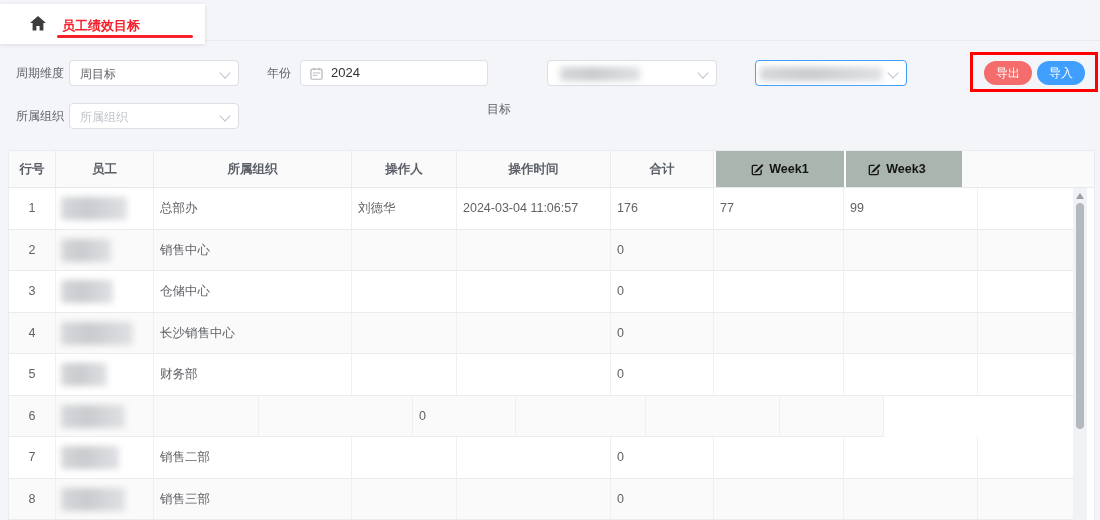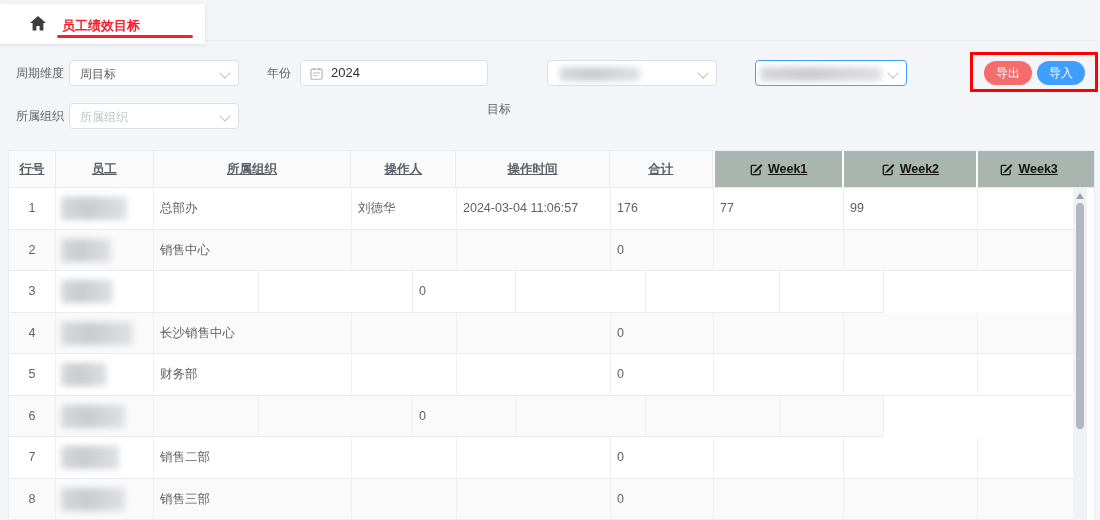--- a/index.html
+++ b/index.html
@@ -40,21 +40,21 @@
   .sel-target .blur-patch{left:12px;width:80px;}
   .sel-emp .blur-patch{left:4px;width:122px;}
   
   .anno-box{position:absolute;left:970px;top:52px;width:128px;height:40px;border:3px solid var(--anno-red);box-sizing:border-box;}
   .btn{position:absolute;top:61px;width:48px;height:24px;border-radius:12px;color:#fff;font-size:12px;text-align:center;line-height:24px;cursor:pointer;}
   .btn-export{left:984px;background:var(--btn-red);}
   .btn-import{left:1037px;background:var(--btn-blue);}
   
   .table-wrap{position:absolute;left:8px;top:150px;width:1087px;height:370px;background:#fff;border:1px solid #e9ecf0;border-bottom:none;box-sizing:border-box;}
   .thead{display:flex;height:37px;background:#fafafa;border-bottom:1px solid #e6e9ee;box-sizing:border-box;}
-  .th{box-sizing:border-box;border-right:1px solid var(--border);display:flex;align-items:center;justify-content:center;font-size:12.5px;font-weight:bold;color:#5a5e66;overflow:hidden;white-space:nowrap;text-decoration:underline;}
+  .th{box-sizing:border-box;border-right:1px solid var(--border);display:flex;align-items:center;justify-content:center;font-size:12.5px;font-weight:bold;color:#5a5e66;overflow:hidden;white-space:nowrap;}
   .th.week{background:var(--week-bg);color:#141414;border-right:none;border-left:2px solid #fff;gap:5px;}
   .th.gutter{background:var(--week-bg);border-right:none;}
   .tr{display:flex;height:41.5px;box-sizing:border-box;}
   .tr.stripe .td{background:#fafafa;}
   .td{box-sizing:border-box;border-right:1px solid #f0f0f0;border-bottom:1px solid var(--border);font-size:12.5px;color:#606266;line-height:40px;padding-left:6px;overflow:hidden;white-space:nowrap;background:#fff;position:relative;}
   .td.center{text-align:center;padding-left:0;}
   .td .blur-patch{position:absolute;left:5px;top:9px;height:23px;}
   
   .vscroll{position:absolute;left:1073px;top:188px;width:14px;height:332px;background:#f1f2f5;}
   .vscroll .up{position:absolute;left:3px;top:5px;width:0;height:0;border-left:4px solid transparent;border-right:4px solid transparent;border-bottom:6px solid #9aa0a6;}
@@ -136,27 +136,20 @@
         <div class="th" style="width: 103px;">
           <span>合计</span>
         </div>
         <div class="th week" style="width: 130px;">
           <svg width="13" height="13" viewBox="0 0 16 16">
       <path d="M12.5 8.2 V13 a1.4 1.4 0 0 1 -1.4 1.4 H3 A1.4 1.4 0 0 1 1.6 13 V4.4 A1.4 1.4 0 0 1 3 3 h5" fill="none" stroke="#141414" stroke-width="1.6"></path>
       <path d="M6.2 9.8 L13.6 2.3 M13.6 2.3 l0.8 0.8 L7 10.6 l-1.4 0.4 z" fill="#141414" stroke="#141414" stroke-width="1.4"></path>
     </svg>
           <span>Week1</span>
         </div>
-        <div class="th week" style="width: 134px;">
-          <svg width="13" height="13" viewBox="0 0 16 16">
-      <path d="M12.5 8.2 V13 a1.4 1.4 0 0 1 -1.4 1.4 H3 A1.4 1.4 0 0 1 1.6 13 V4.4 A1.4 1.4 0 0 1 3 3 h5" fill="none" stroke="#141414" stroke-width="1.6"></path>
-      <path d="M6.2 9.8 L13.6 2.3 M13.6 2.3 l0.8 0.8 L7 10.6 l-1.4 0.4 z" fill="#141414" stroke="#141414" stroke-width="1.4"></path>
-    </svg>
-          <span>Week2</span>
-        </div>
         <div class="th week" style="width: 104px;">
           <svg width="13" height="13" viewBox="0 0 16 16">
       <path d="M12.5 8.2 V13 a1.4 1.4 0 0 1 -1.4 1.4 H3 A1.4 1.4 0 0 1 1.6 13 V4.4 A1.4 1.4 0 0 1 3 3 h5" fill="none" stroke="#141414" stroke-width="1.6"></path>
       <path d="M6.2 9.8 L13.6 2.3 M13.6 2.3 l0.8 0.8 L7 10.6 l-1.4 0.4 z" fill="#141414" stroke="#141414" stroke-width="1.4"></path>
     </svg>
           <span>Week3</span>
         </div>
         <div class="th gutter" style="width: 14px;"></div>
       </div>
     <div id="tbody">
@@ -184,20 +177,21 @@
           <div class="td" style="width: 103px;">0</div>
           <div class="td" style="width: 130px;"></div>
           <div class="td" style="width: 134px;"></div>
           <div class="td" style="width: 104px;"></div>
         </div>
         <div class="tr">
           <div class="td center" style="width: 47px;">3</div>
           <div class="td" style="width: 98px;">
             <span class="blur-patch" style="width: 52px;"></span>
           </div>
+          <div class="td" style="width: 198px;">仓储中心</div>
           <div class="td" style="width: 105px;"></div>
           <div class="td" style="width: 154px;"></div>
           <div class="td" style="width: 103px;">0</div>
           <div class="td" style="width: 130px;"></div>
           <div class="td" style="width: 134px;"></div>
           <div class="td" style="width: 104px;"></div>
         </div>
         <div class="tr stripe">
           <div class="td center" style="width: 47px;">4</div>
           <div class="td" style="width: 98px;">

